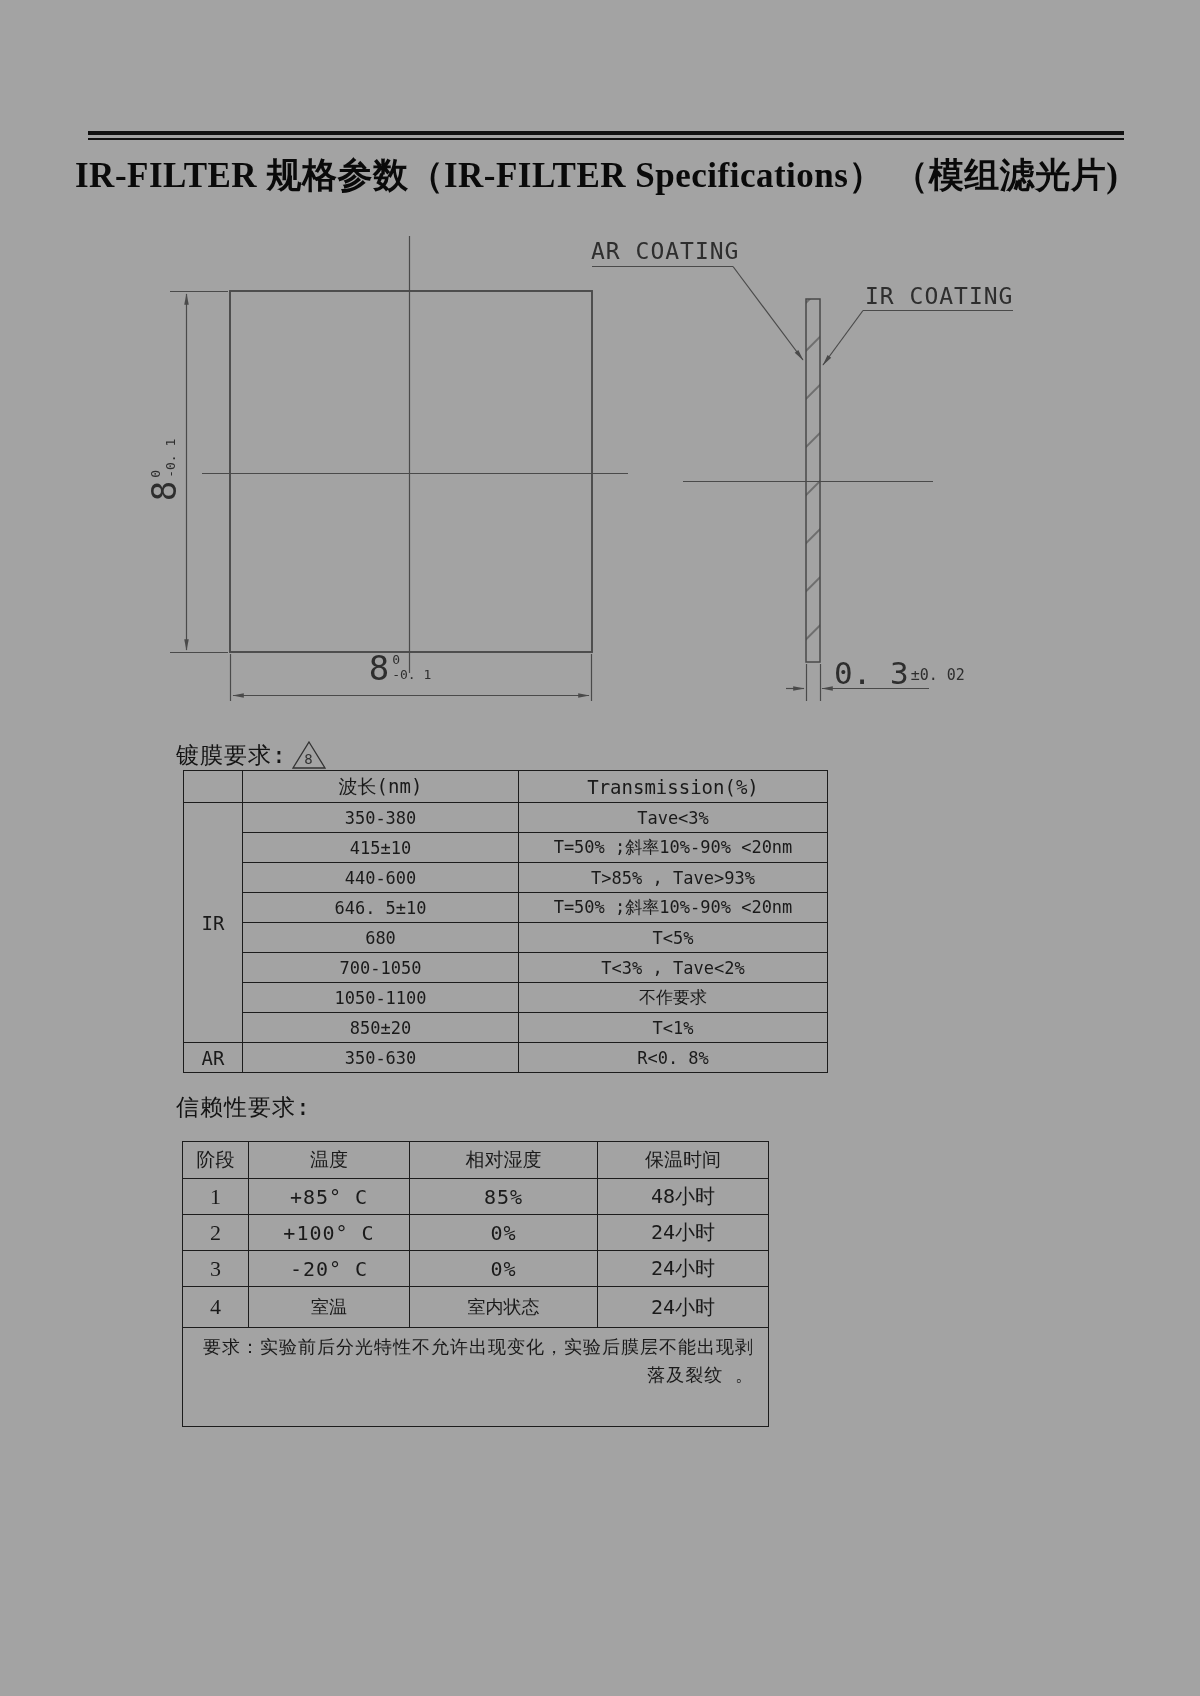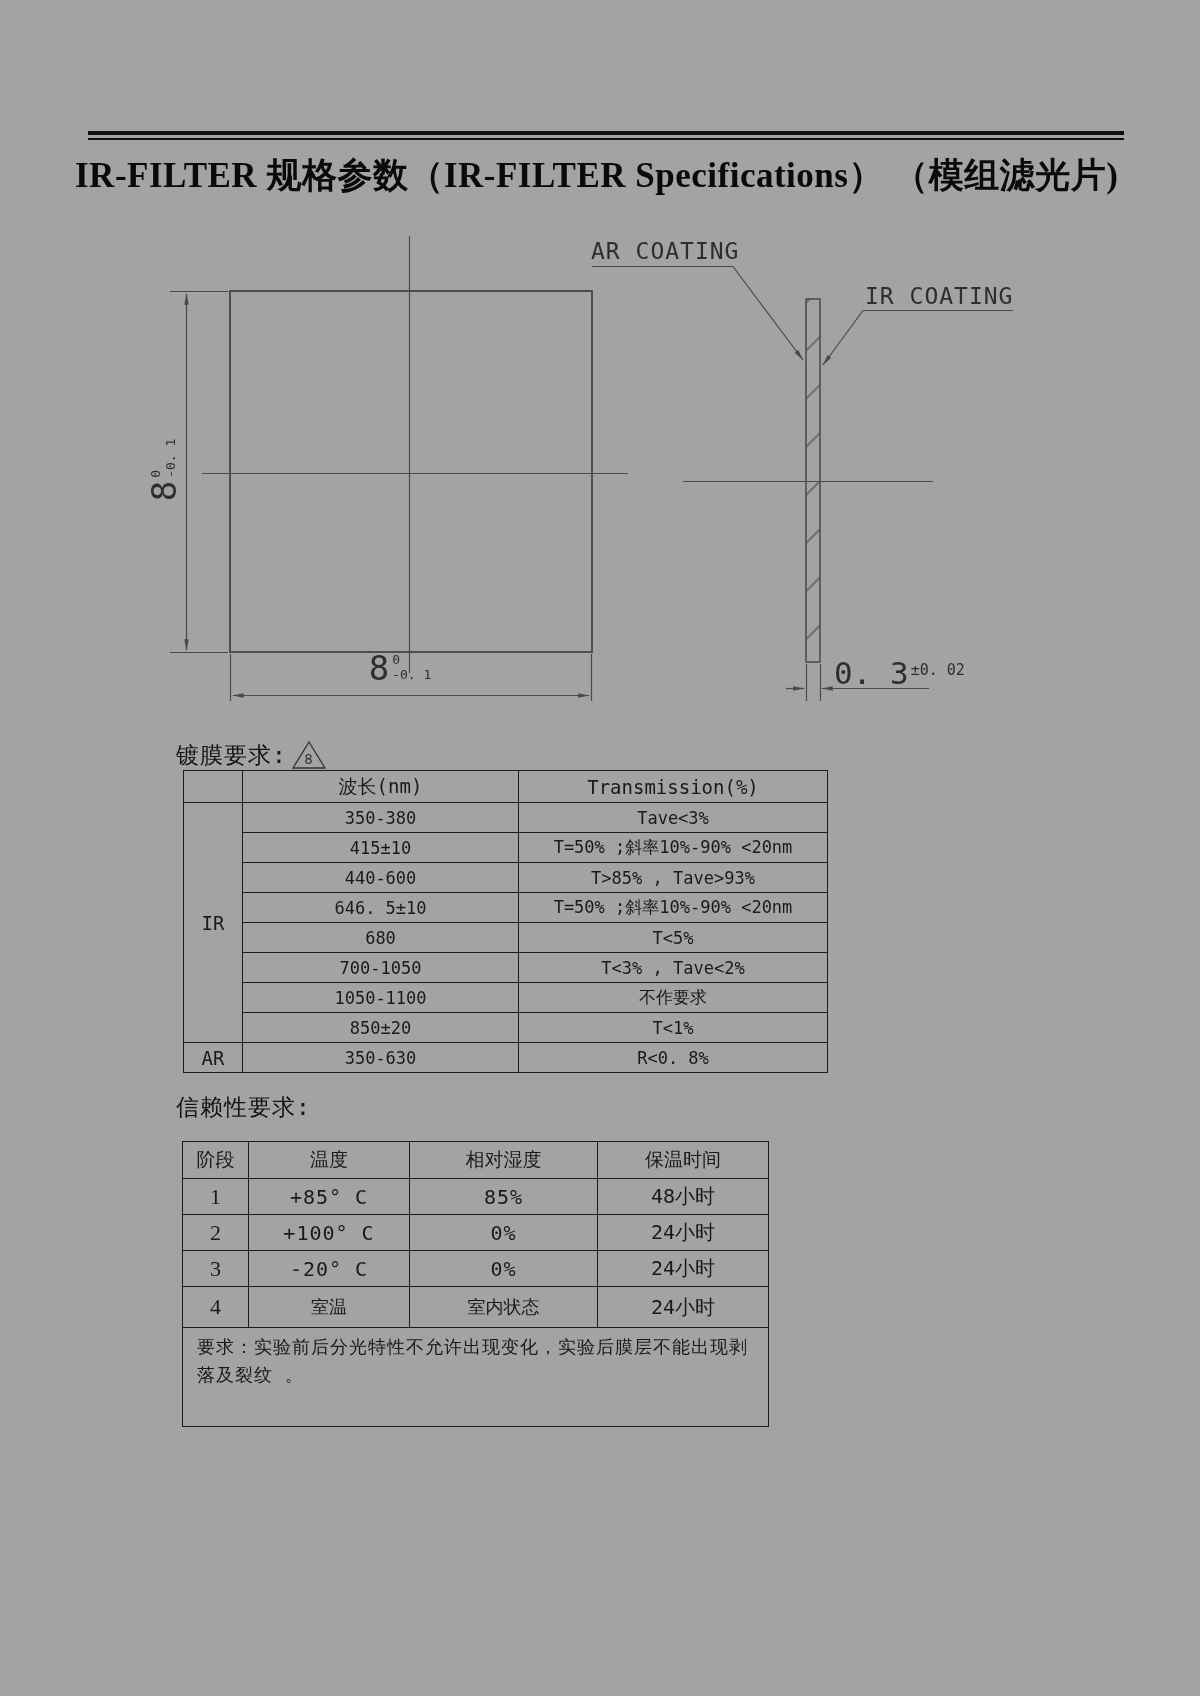--- a/index.html
+++ b/index.html
@@ -26,21 +26,21 @@
   .svg-layer { left:0; top:0; pointer-events:none; }
   .cad-label { font-size:23px; letter-spacing:1px; white-space:nowrap; color:#2e2e2e; }
   .lbl-ar { left:591px; top:238px;text-align:right; }
   .lbl-ir { left:865px; top:283px; }
 
   .dim-num { display:flex; align-items:center; justify-content:center; color:#2e2e2e; }
   .dim-main { font-size:34px; line-height:1; }
   .dim-tol { display:flex; flex-direction:column; font-size:13px; line-height:1.15; margin-left:3px; text-align:left; }
   .vdim { left:118px; top:444px; width:92px; height:52px; transform:rotate(-90deg); }
   .hdim { left:352px; top:651px; width:96px; }
-  .tdim { left:834px; top:658px; display:flex; align-items:flex-start; color:#2e2e2e; }
+  .tdim { left:834px; top:658px; display:flex; align-items:center; color:#2e2e2e; }
   .tdim .big { font-size:31px; line-height:1; }
   .tdim .small { font-size:15px; margin-top:3px; margin-left:2px; }
 
   
   .sec-heading { font-size:23px; letter-spacing:1px; white-space:nowrap; color:#141414; display:flex; align-items:flex-start; }
   .h-coating { left:176px; top:740px; }
   .h-reliability { left:176px; top:1092px; }
   .tri-icon { margin-left:4px; margin-bottom:-1px; }
 
   
@@ -53,21 +53,21 @@
   .t-coating tr.hdr td { font-size:19px; }
   .t-coating td.grp { font-size:19px; }
 
   .t-rel { left:182px; top:1141px; width:586px; font-size:18px; }
   .t-rel tr.hdr { height:37px; }
   .t-rel tr.hdr td { font-size:19px; }
   .t-rel td.stage { font-family:"Liberation Serif","DejaVu Serif",serif; font-size:22px; }
   .t-rel td.cond { font-size:20px; letter-spacing:1px; }
   .t-rel td.time { font-size:20px; }
   .t-rel td.note {
-    text-align:left; vertical-align:top; height:88px;
+    text-align:right; vertical-align:top; height:88px;
     font-size:18px; line-height:1.55; padding:5px 14px; letter-spacing:1px;margin-left:33px;
   }
 </style>
 </head>
 <body>
 
 <div class="page">
 
   <div class="abs rule"></div>
 

